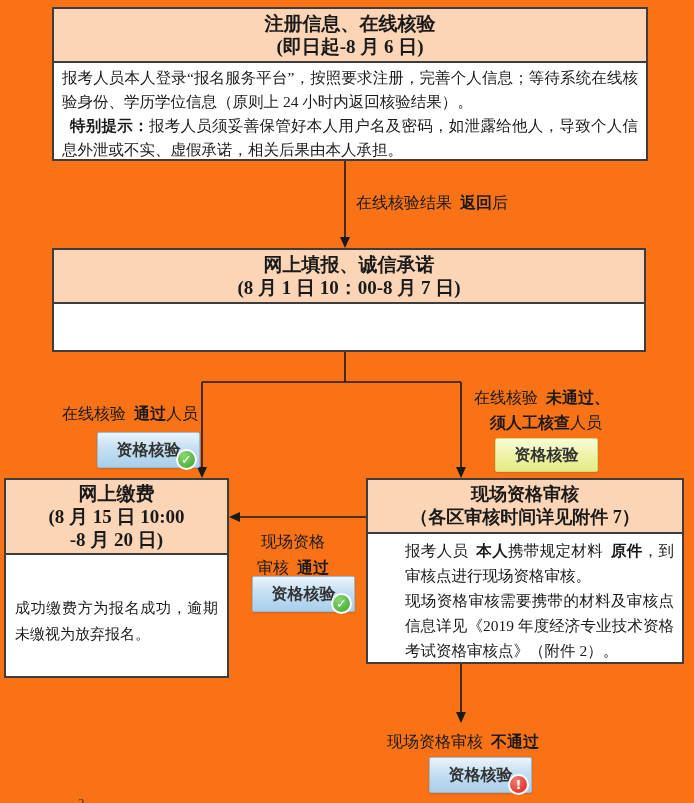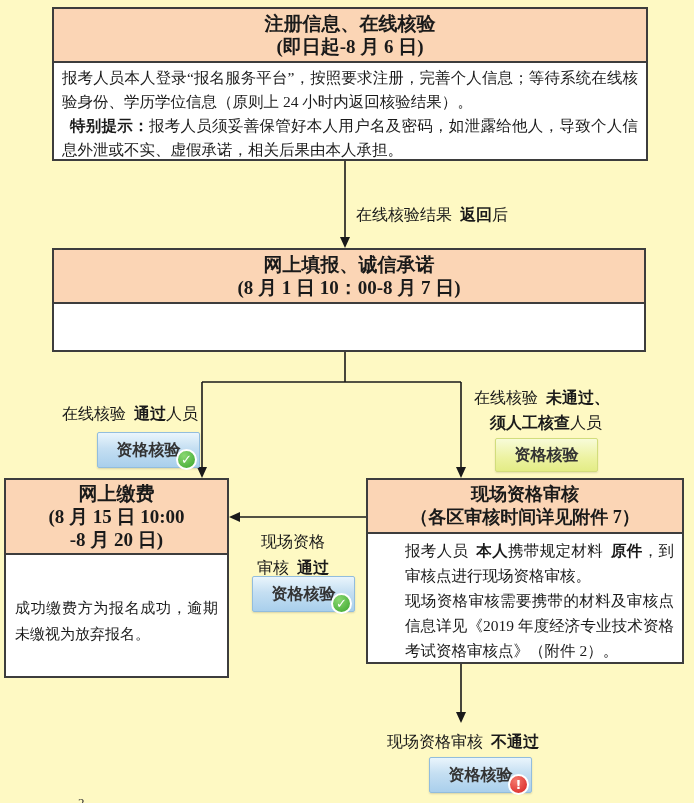--- a/index.html
+++ b/index.html
@@ -1,18 +1,18 @@
 <!DOCTYPE html>
 <html><head>
 <meta charset="utf-8">
 <style>
   * { margin:0; padding:0; box-sizing:border-box; }
   html,body { background:#fff; }
   .canvas {
-    position:relative; width:694px; height:803px; background:#fef9c3;
+    position:relative; width:694px; height:803px; background:#f97316;
     font-family:"Liberation Serif","DejaVu Serif",serif;
     color:#1a1a1a; overflow:hidden;
   }
   .box { position:absolute; border:2px solid #3d3d3d; background:#fff; }
   .box-header {
     background:#FBD5B5; border-bottom:2px solid #3d3d3d;
     text-align:center; font-weight:bold; padding:3px 0;
   }
   .box-header .hl { display:block; font-size:19px; line-height:23px; }
   .box-body { text-align:justify; }
@@ -21,21 +21,21 @@
   .box1 .box-body { padding:3px 8px; font-size:15.5px; line-height:24px; }
   .box2 { left:52px; top:248px; width:594px; height:104px; }
   .box2 .box-body { padding:4px 8px; font-size:15.5px; line-height:25px; }
   .box3 { left:4px; top:478px; width:225px; height:200px; }
   .box3 .box-header { padding:2px 8px; }
   .box3 .box-body { padding:40px 9px 0; font-size:15px; line-height:26px; }
   .box4 { left:366px; top:478px; width:318px; height:186px; }
   .box4 .box-header .hl { font-size:18px; }
   .box4 .box-body { padding:4px 8px; font-size:15.5px; line-height:25px;margin-left:29px; }
   .edge-label { position:absolute; font-size:16px; line-height:25px; white-space:nowrap; }
-  .lbl-edge1  { left:356px; top:190px;margin-top:12px; }
+  .lbl-edge1  { left:356px; top:190px; }
   .lbl-left   { left:55px;  top:401px; width:150px; text-align:center; }
   .lbl-right  { left:452px; top:385px; width:180px; text-align:center; white-space:normal; }
   .lbl-mid    { left:247px; top:529px; width:92px;  text-align:center; line-height:26px; white-space:normal; }
   .lbl-bottom { left:385px; top:729px; width:156px; text-align:center; }
   .badge {
     position:absolute; width:103px; height:36px; border-radius:2px;
     display:flex; align-items:center; justify-content:center;
     font-size:16px; font-weight:bold; color:#333;
     font-family:"Liberation Sans","DejaVu Sans",sans-serif;
     z-index:6;

